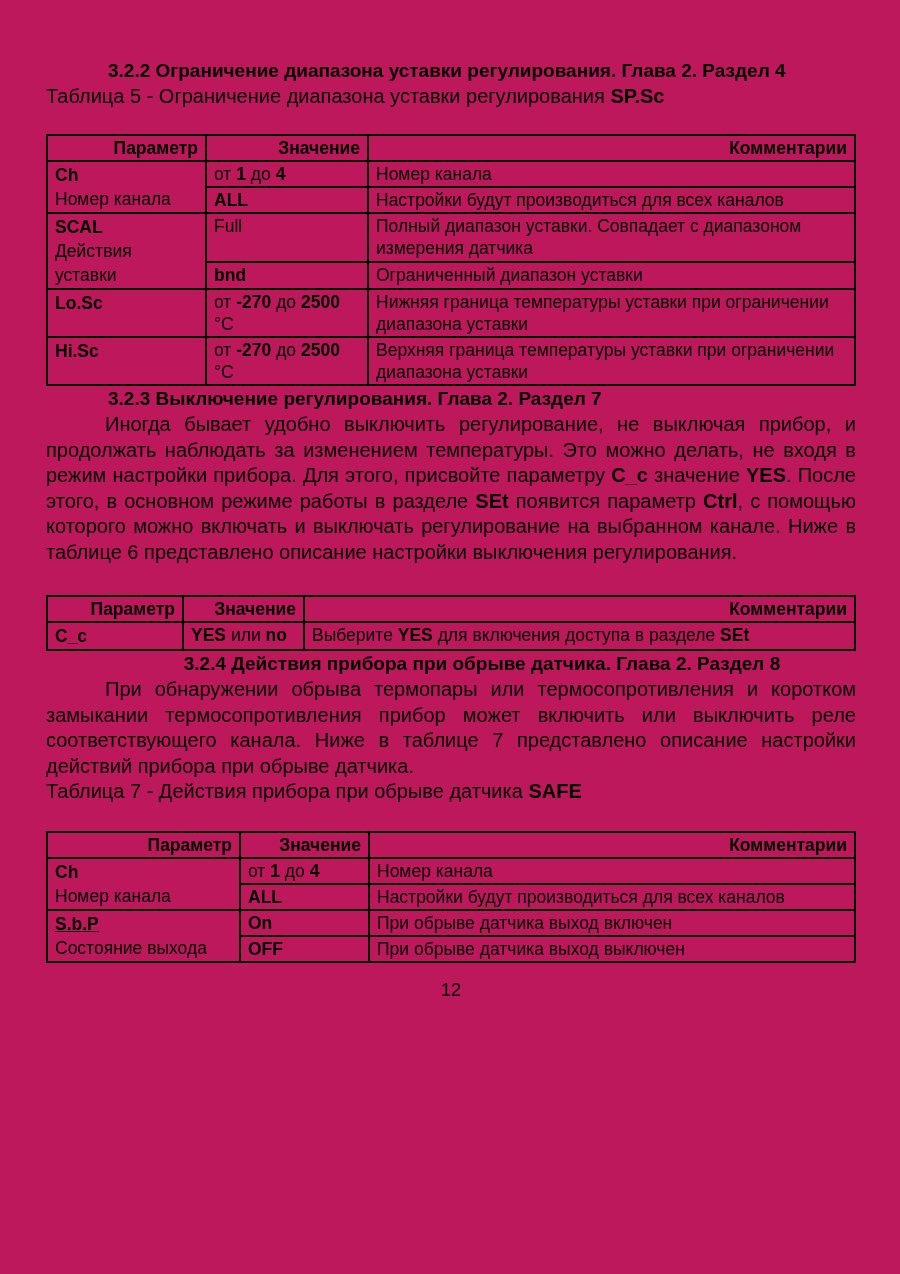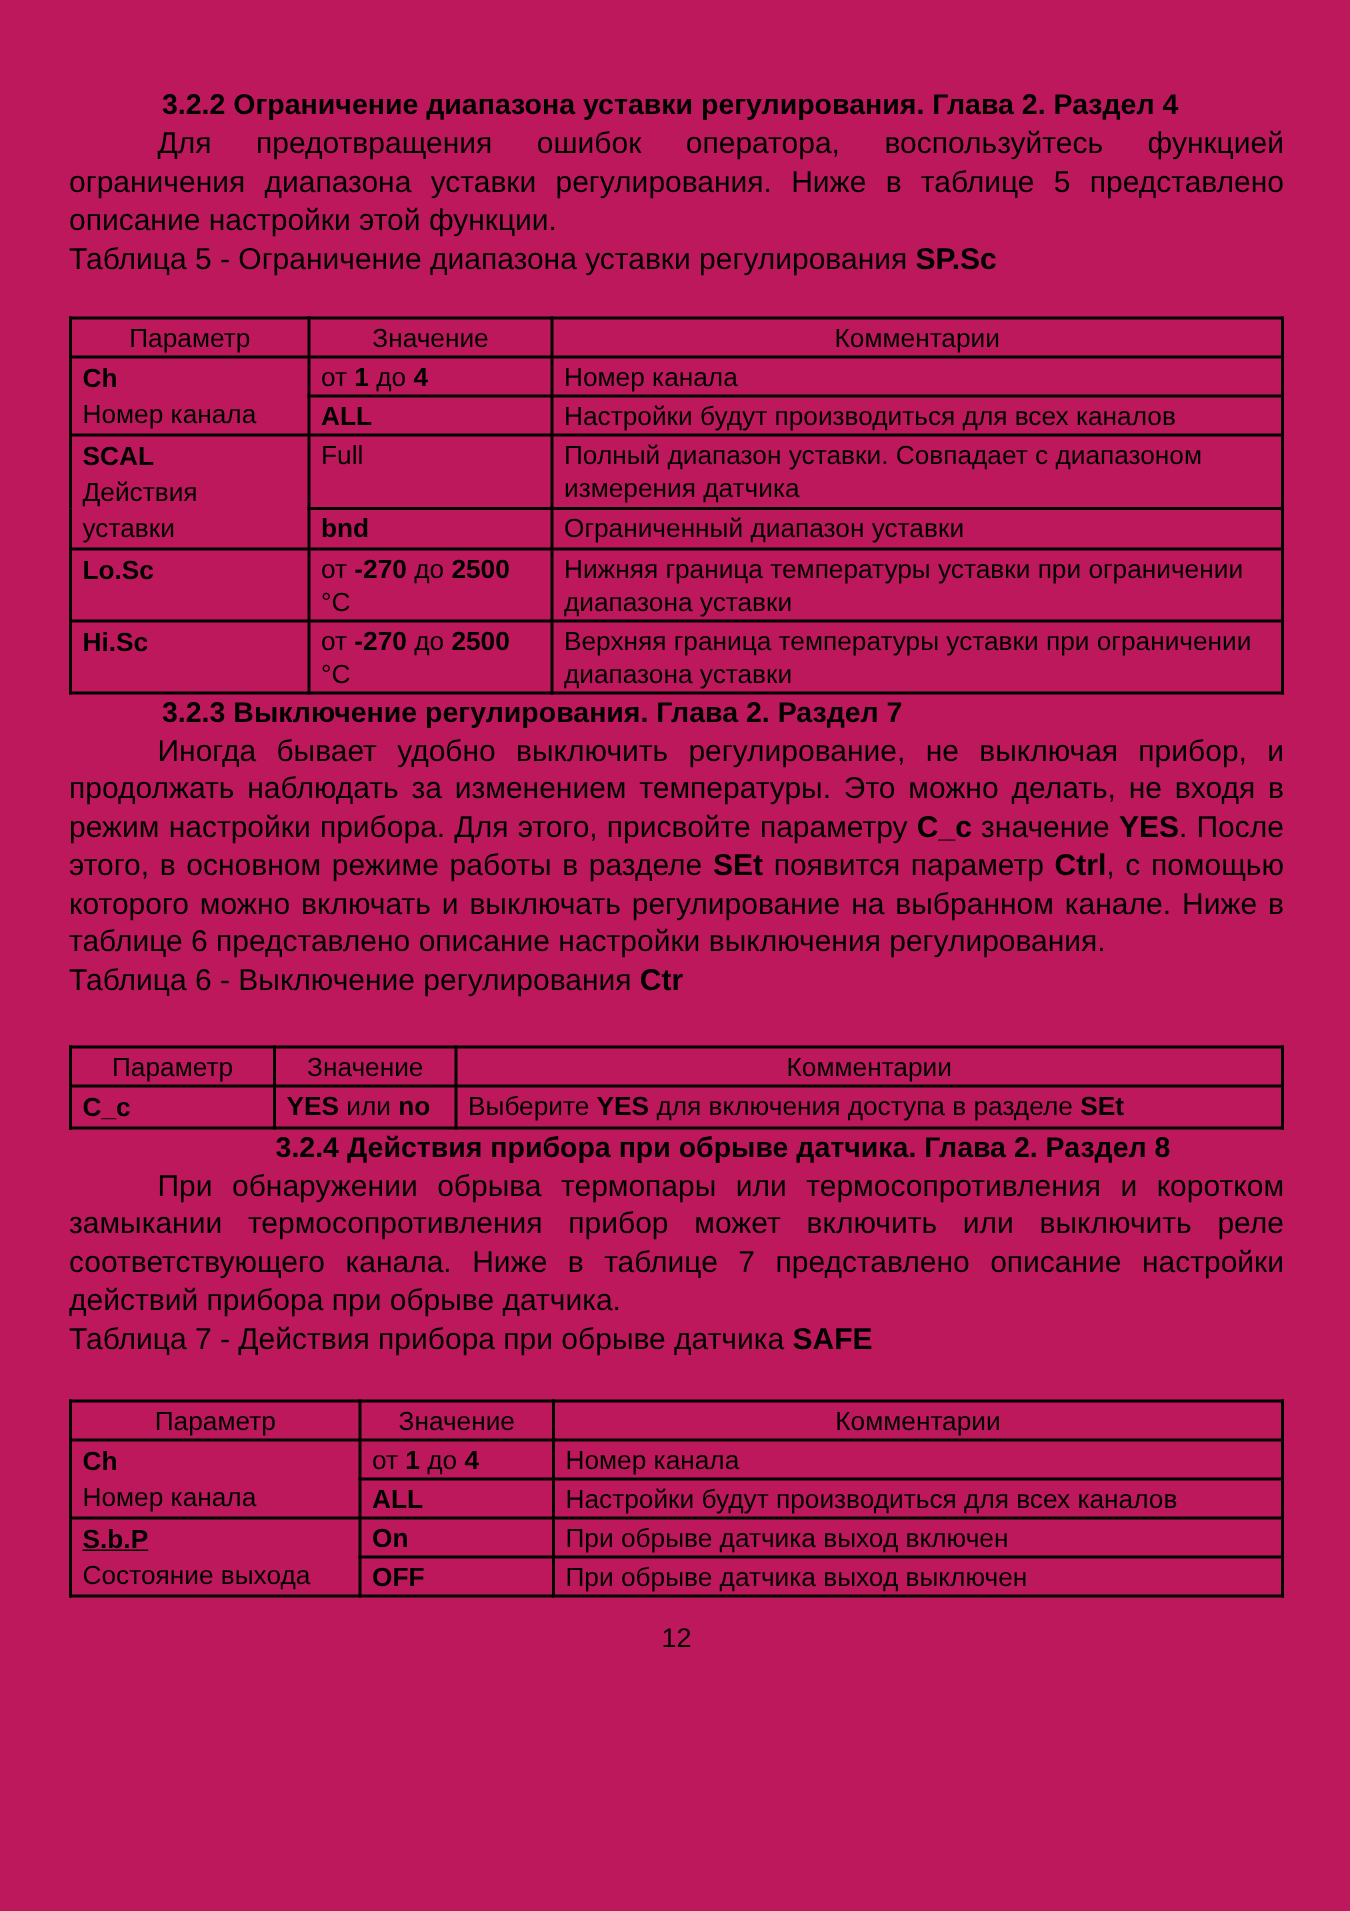--- a/index.html
+++ b/index.html
@@ -28,21 +28,21 @@
     width:810px; table-layout:fixed;
     font-size:17.5px;
   }
   table.doc-table th, table.doc-table td {
     border:2px solid #000000;
     padding:1px 7px;
     vertical-align:top;
     line-height:22px;
     overflow:hidden;
   }
-  table.doc-table th { text-align:center; font-weight:normal; }
+  table.doc-table th { text-align:right; font-weight:bold; }
   table.doc-table td { text-align:left;margin-left:19px; }
   table.doc-table td.param { line-height:24px; }
   .mt-p1   { margin-top:27px; }
   .mt-cap5 { margin-top:21px; }
   .mt-t5   { margin-top:25px; }
   .mt-h2   { margin-top:27px; }
   .mt-p2   { margin-top:26px; }
   .mt-cap6 { margin-top:20px; }
   .mt-t6   { margin-top:30px; }
   .mt-h3   { margin-top:26px;text-align:center; }
@@ -55,21 +55,20 @@
     font-size:18px; line-height:24px;
   }
 </style>
 </head>
 <body>
 
 <div class="page">
 
   <h2 class="heading">3.2.2 Ограничение диапазона уставки регулирования. Глава 2. Раздел 4</h2>
 
-  <p class="body mt-p1"><span>Для предотвращения ошибок оператора, воспользуйтесь функцией ограничения диапазона уставки регулирования. Ниже в таблице 5 представлено описание настройки этой функции.</span></p>
 
   <p class="caption mt-cap5"><span>Таблица 5 - Ограничение диапазона уставки регулирования </span><span style="font-weight: bold;">SP.Sc</span></p>
 
   <table class="doc-table mt-t5">
     <colgroup>
         <col style="width:159px">
         <col style="width:162px">
         <col>
       </colgroup>
     <thead>
@@ -108,21 +107,20 @@
         <td><span>от </span><span style="font-weight: bold;">-270</span><span> до </span><span style="font-weight: bold;">2500</span><span> °C</span></td>
         <td><span>Верхняя граница температуры уставки при ограничении диапазона уставки</span></td>
       </tr>
     </tbody>
   </table>
 
   <h2 class="heading mt-h2">3.2.3 Выключение регулирования. Глава 2. Раздел 7</h2>
 
   <p class="body mt-p2"><span>Иногда бывает удобно выключить регулирование, не выключая прибор, и продолжать наблюдать за изменением температуры. Это можно делать, не входя в режим настройки прибора. Для этого, присвойте параметру </span><span style="font-weight: bold;">C_c</span><span> значение </span><span style="font-weight: bold;">YES</span><span>. После этого, в основном режиме работы в разделе </span><span style="font-weight: bold;">SEt</span><span> появится параметр </span><span style="font-weight: bold;">Ctrl</span><span>, с помощью которого можно включать и выключать регулирование на выбранном канале. Ниже в таблице 6 представлено описание настройки выключения регулирования.</span></p>
 
-  <p class="caption mt-cap6"><span>Таблица 6 - Выключение регулирования </span><span style="font-weight: bold;">Ctr</span></p>
 
   <table class="doc-table mt-t6">
     <colgroup>
         <col style="width:136px">
         <col style="width:121px">
         <col>
       </colgroup>
     <thead>
       <tr>
         <th>Параметр</th>

